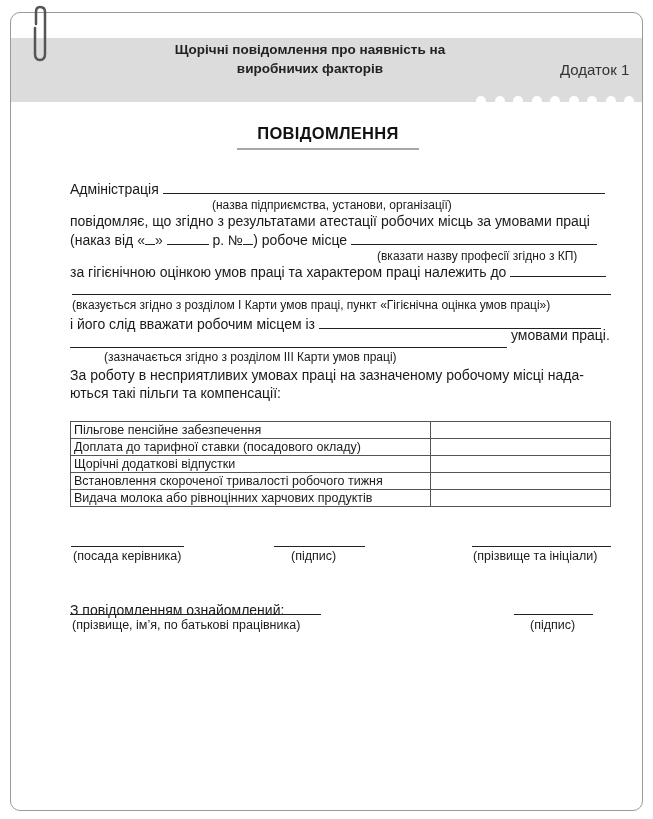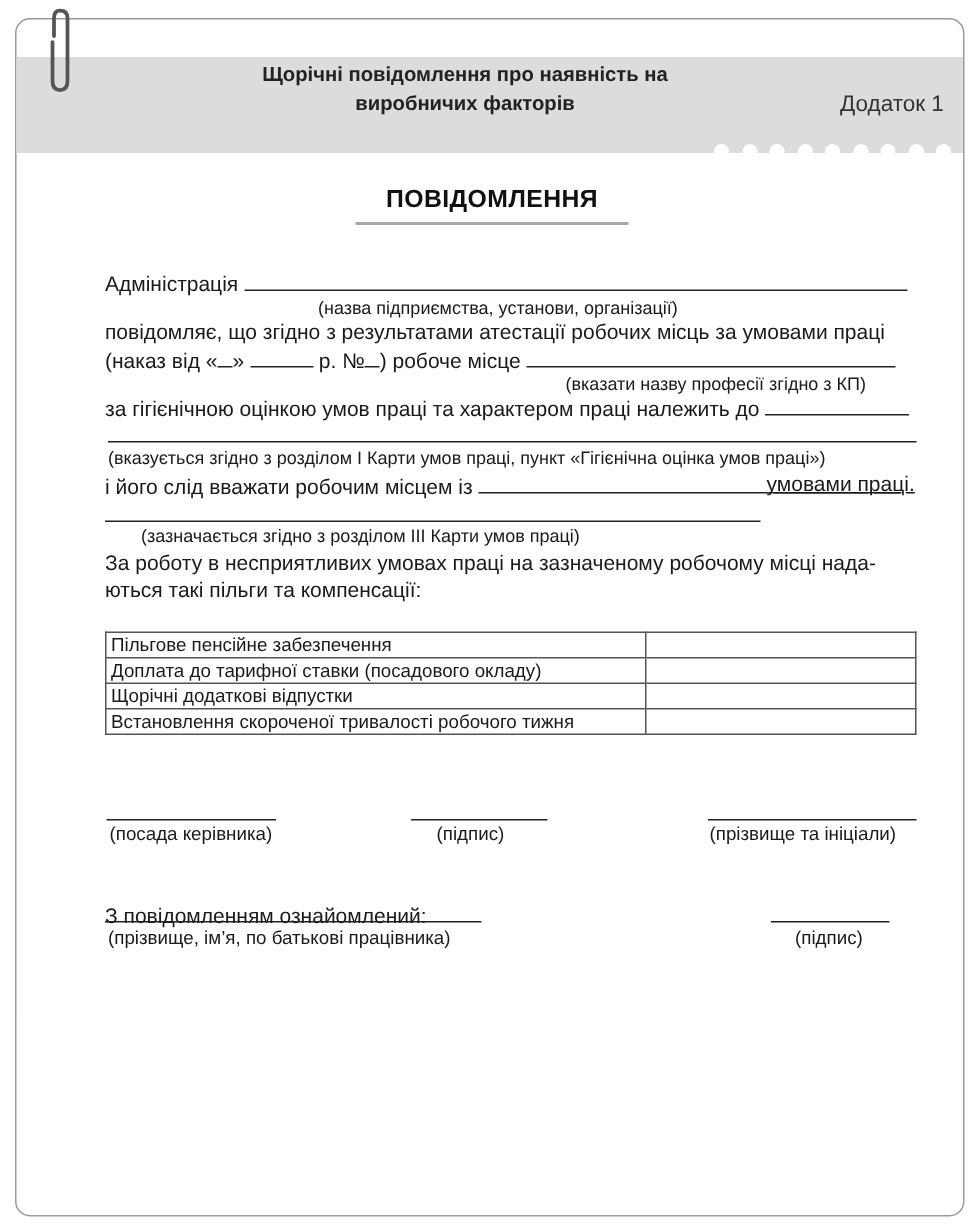--- a/index.html
+++ b/index.html
@@ -76,22 +76,22 @@
   <span class="blank" style="width:96px;"></span>
 </div>
 <div class="rule" style="left:72px;top:294px;width:539px;"></div>
 <div class="sm" style="left:72px;top:298px;">(вказується згідно з розділом І Карти умов праці, пункт «Гігієнічна оцінка умов праці»)</div>
 
 <div class="ln" style="top:315px;">
   <span>і його слід вважати робочим місцем із</span>
   <span class="blank" style="width:282px;"></span>
 </div>
 <div class="rule" style="left:70px;top:347px;width:437px;"></div>
-<div class="ln" style="top:313px;left:511px;width:auto;text-decoration:underline;">умовами праці.</div>
-<div class="sm" style="left:94px;top:350px;">(зазначається згідно з розділом ІІІ Карти умов праці)</div>
+<div class="ln" style="top:326px;left:511px;width:auto;">умовами праці.</div>
+<div class="sm" style="left:104px;top:350px;">(зазначається згідно з розділом ІІІ Карти умов праці)</div>
 
 <div class="ln" style="top:366px;">За роботу в несприятливих умовах праці на зазначеному робочому місці нада-</div>
 <div class="ln" style="top:384px;">ються такі пільги та компенсації:</div>
 
 <table class="ben">
   <tbody>
       <tr>
         <td>Пільгове пенсійне забезпечення</td>
         <td class="v"></td>
       </tr>
@@ -100,20 +100,24 @@
         <td class="v"></td>
       </tr>
   <tr>
         <td>Щорічні додаткові відпустки</td>
         <td class="v"></td>
       </tr>
   <tr>
         <td>Встановлення скороченої тривалості робочого тижня</td>
         <td class="v"></td>
       </tr>
+  <tr>
+        <td>Видача молока або рівноцінних харчових продуктів</td>
+        <td class="v"></td>
+      </tr>
 </tbody>
   </table>
 
 <div class="rule" style="left:71px;top:546px;width:113px;"></div>
 <div class="sm" style="left:73px;top:549px;font-size:12.5px;">(посада керівника)</div>
 <div class="rule" style="left:274px;top:546px;width:91px;"></div>
 <div class="sm" style="left:291px;top:549px;font-size:12.5px;">(підпис)</div>
 <div class="rule" style="left:472px;top:546px;width:139px;"></div>
 <div class="sm" style="left:473px;top:549px;font-size:12.5px;">(прізвище та ініціали)</div>
 

